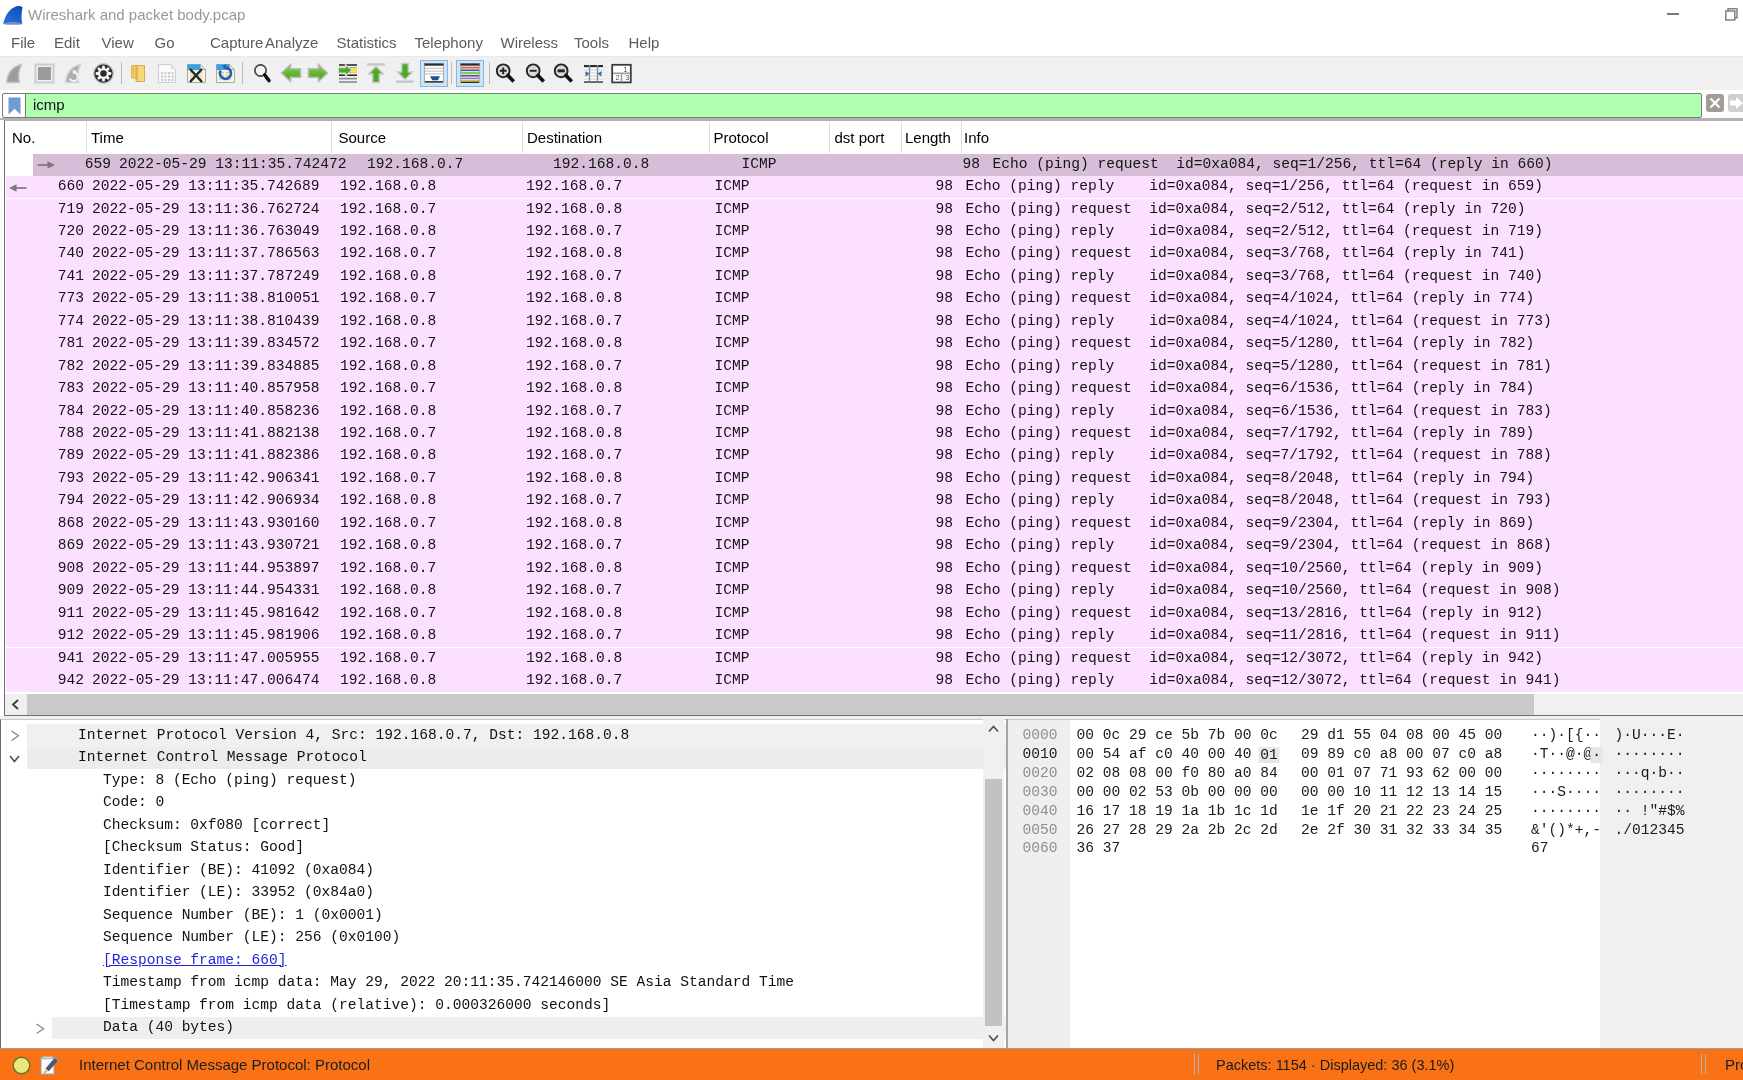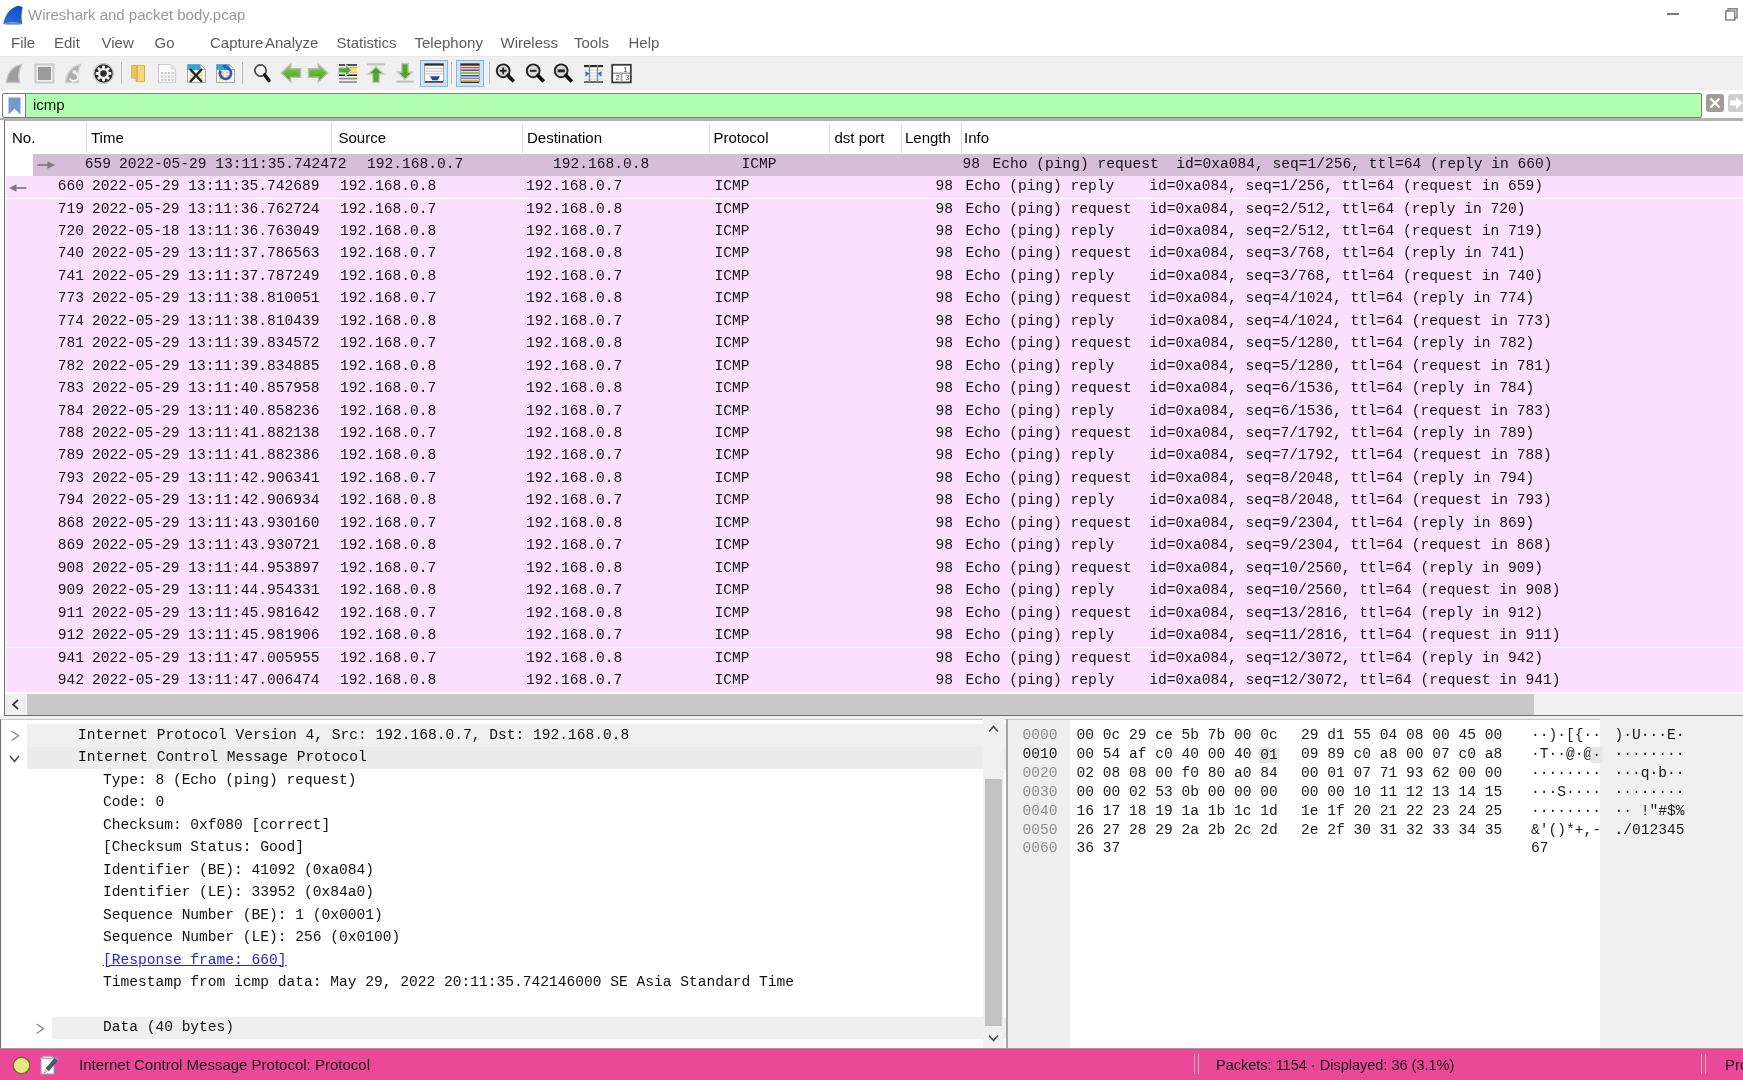--- a/index.html
+++ b/index.html
@@ -82,21 +82,21 @@
 .hrow span { position:absolute; top:0.8px; white-space:pre; }
 .hoff { left:14.5px; color:#8e8e8e; }
 .hoff.dark { color:#1a1a1a; }
 .hx1 { left:68.5px; }
 .hx2 { left:293px; }
 .ha1 { left:523px; }
 .ha2 { left:606.5px; }
 .hl { background:#e6e6e6; box-shadow:1.5px 0 0 #e6e6e6, -1.5px 0 0 #e6e6e6; }
 
 
-#status { position:absolute; left:0; top:1048px; width:100%; height:32px; background:#ec4899;
+#status { position:absolute; left:0; top:1048px; width:100%; height:32px; background:#f97316;
   border-top:1px solid #9e9e9e; }
 #status .msg { position:absolute; left:79px; top:7px; font-size:15px; color:#1c1c1c; }
 #status .pk { position:absolute; left:1216px; top:7.5px; font-size:14.5px; color:#1c1c1c;text-align:center; }
 #status .pro { position:absolute; left:1725px; top:7px; font-size:15px; color:#1c1c1c; }
 .ssep { position:absolute; top:5px; width:1px; height:20px; background:#b3b3b3; }
 </style></head><body>
 <div id="app">
 
   <div id="title">
     <svg style="position:absolute;left:2px;top:3px" width="22" height="22" viewBox="0 0 22 22">
@@ -396,21 +396,21 @@
           <span class="no">719</span>
           <span class="c t">2022-05-29 13:11:36.762724</span>
           <span class="c s">192.168.0.7</span>
           <span class="c d">192.168.0.8</span>
           <span class="c p">ICMP</span>
           <span class="len">98</span>
           <span class="c i">Echo (ping) request  id=0xa084, seq=2/512, ttl=64 (reply in 720)</span>
         </div>
 <div class="prow" style="top:99.95px">
           <span class="no">720</span>
-          <span class="c t">2022-05-18 13:11:36.763049</span>
+          <span class="c t">2022-05-29 13:11:36.763049</span>
           <span class="c s">192.168.0.8</span>
           <span class="c d">192.168.0.7</span>
           <span class="c p">ICMP</span>
           <span class="len">98</span>
           <span class="c i">Echo (ping) reply    id=0xa084, seq=2/512, ttl=64 (request in 719)</span>
         </div>
 <div class="prow" style="top:122.40px">
           <span class="no">740</span>
           <span class="c t">2022-05-29 13:11:37.786563</span>
           <span class="c s">192.168.0.7</span>
@@ -640,20 +640,23 @@
         <span class="dtx" style="left:53.9px">Sequence Number (BE): 1 (0x0001)</span>
       </div>
 <div class="drow" style="top:206.70px">
         <span class="dtx" style="left:53.9px">Sequence Number (LE): 256 (0x0100)</span>
       </div>
 <div class="drow" style="top:229.20px">
         <span class="dtx link" style="left:53.9px">[Response frame: 660]</span>
       </div>
 <div class="drow" style="top:251.70px">
         <span class="dtx" style="left:53.9px">Timestamp from icmp data: May 29, 2022 20:11:35.742146000 SE Asia Standard Time</span>
+      </div>
+<div class="drow" style="top:274.20px">
+        <span class="dtx" style="left:53.9px">[Timestamp from icmp data (relative): 0.000326000 seconds]</span>
       </div>
 <div class="drow" style="top:296.70px">
         <span class="dbg" style="left:51px;background:#efefef"></span>
         <svg class="dexp" style="left:33px" width="12" height="13" viewBox="0 0 12 13">
           <path d="M2.5 2 L9.5 6.75 L2.5 11.5" fill="none" stroke="#8a8a8a" stroke-width="1.4"></path>
         </svg>
         <span class="dtx" style="left:53.9px">Data (40 bytes)</span>
       </div>
   </div>
   <div id="dscroll">

